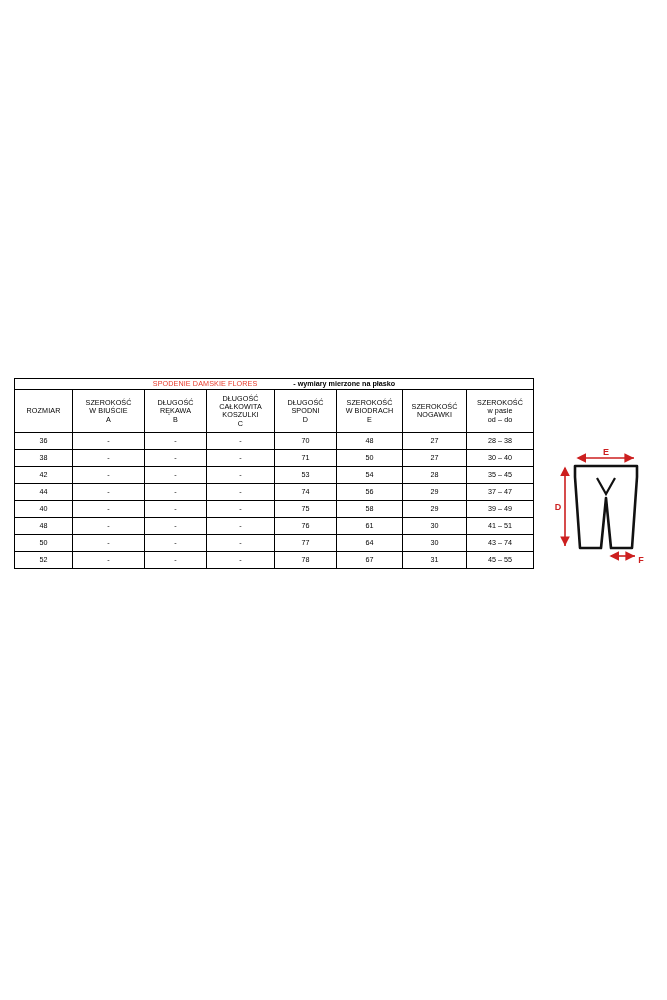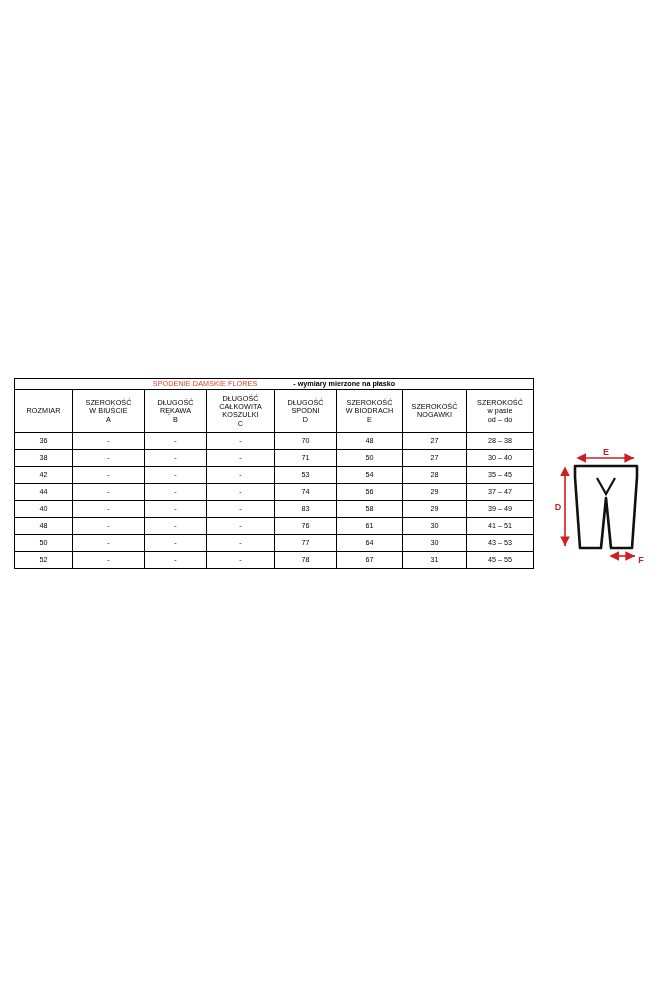--- a/index.html
+++ b/index.html
@@ -217,21 +217,21 @@
             <td>74</td>
             <td>56</td>
             <td>29</td>
             <td>37 – 47</td>
           </tr>
           <tr class="body-row">
             <td>40</td>
             <td>-</td>
             <td>-</td>
             <td>-</td>
-            <td>83</td>
+            <td>75</td>
             <td>58</td>
             <td>29</td>
             <td>39 – 49</td>
           </tr>
           <tr class="body-row">
             <td>48</td>
             <td>-</td>
             <td>-</td>
             <td>-</td>
             <td>76</td>
@@ -240,21 +240,21 @@
             <td>41 – 51</td>
           </tr>
           <tr class="body-row">
             <td>50</td>
             <td>-</td>
             <td>-</td>
             <td>-</td>
             <td>77</td>
             <td>64</td>
             <td>30</td>
-            <td>43 – 53</td>
+            <td>43 – 74</td>
           </tr>
           <tr class="body-row">
             <td>52</td>
             <td>-</td>
             <td>-</td>
             <td>-</td>
             <td>78</td>
             <td>67</td>
             <td>31</td>
             <td>45 – 55</td>

